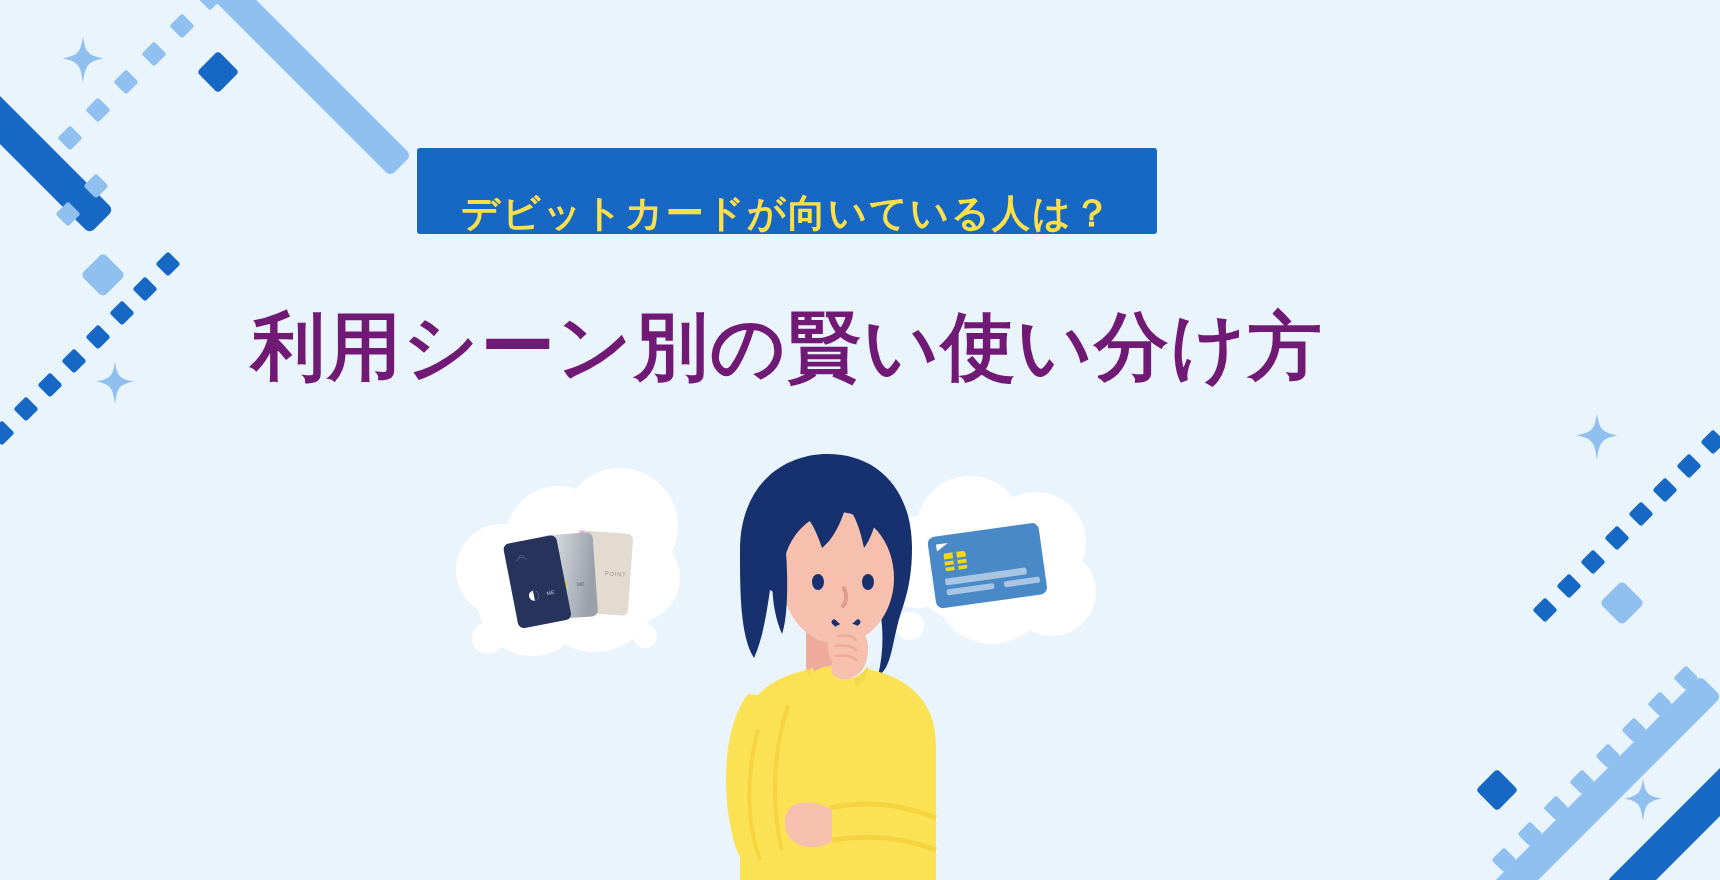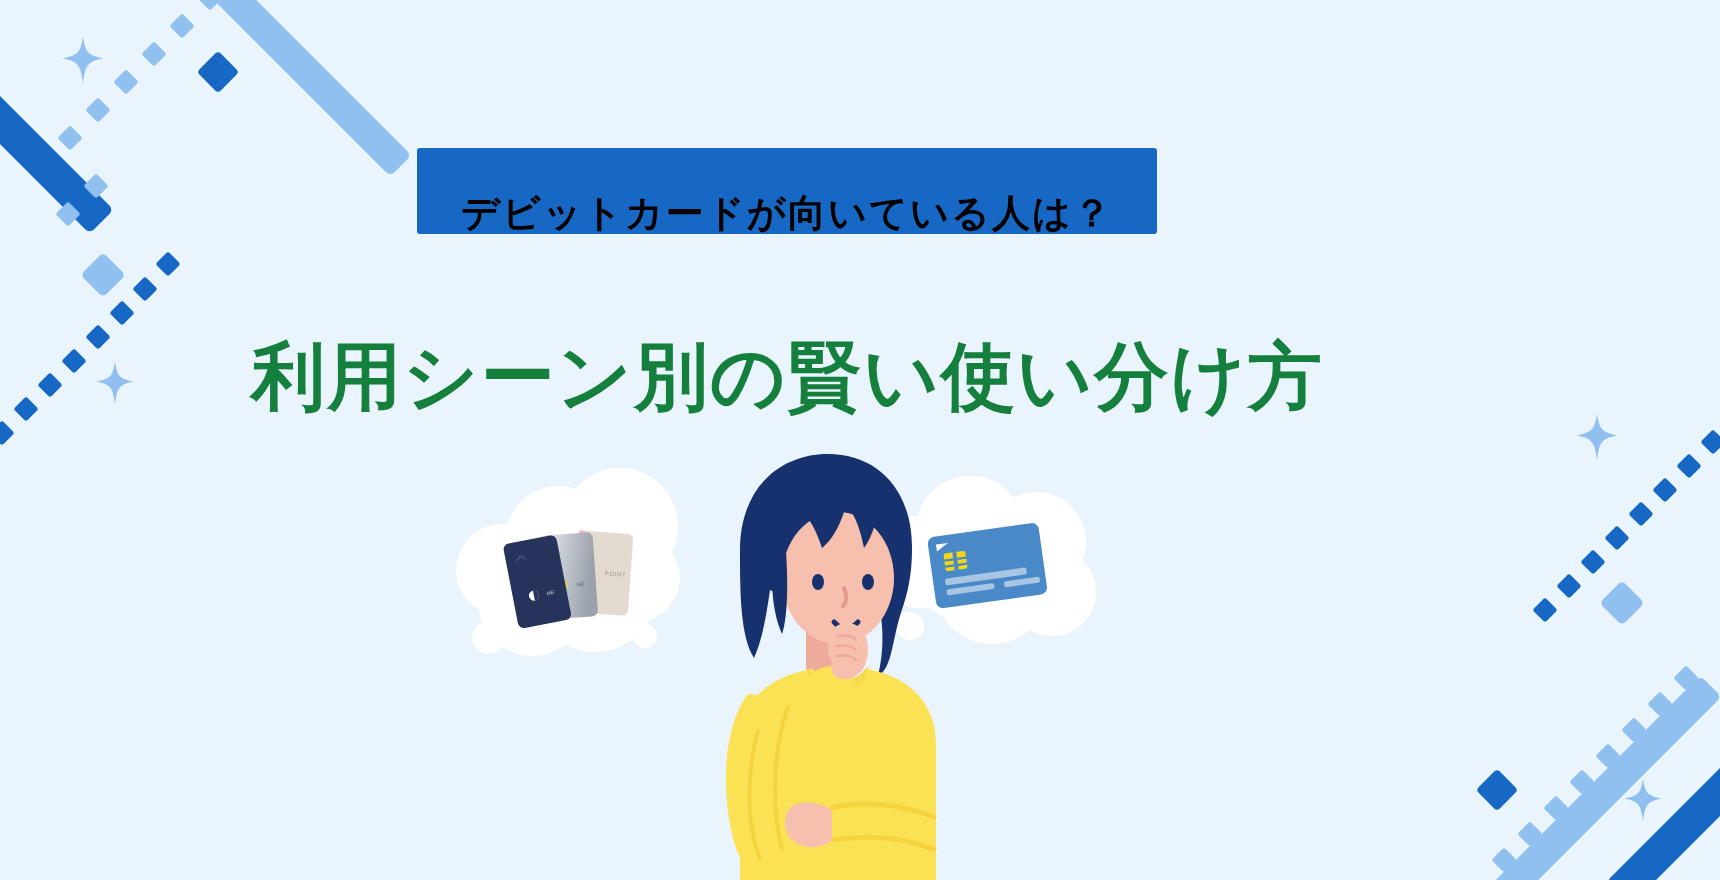--- a/index.html
+++ b/index.html
@@ -35,38 +35,38 @@
     top: 148px;
     width: 740px;
     height: 86px;
     background: #1668c4;
     border-radius: 3px;
     display: flex;
     align-items: center;
     justify-content: center;
   }
   .badge-text {
-    color: #000000;
+    color: #fde047;
     font-size: 38px;
     font-weight: 700;
     letter-spacing: 0.055em;
     line-height: 1;
     white-space: nowrap;
     transform: translateY(-1px);
     margin-top: 45px;
   }
 
   
   .headline {
     position: absolute;
     left: 0;
-    top: 286px;
+    top: 256px;
     width: 1575px;
     text-align: center;
-    color: #15803d;
+    color: #701a75;
     font-size: 74px;
     font-weight: 700;
     letter-spacing: 0.025em;
     line-height: 1.12;
     white-space: nowrap;
   }
 
   
   .illustration {
     position: absolute;

